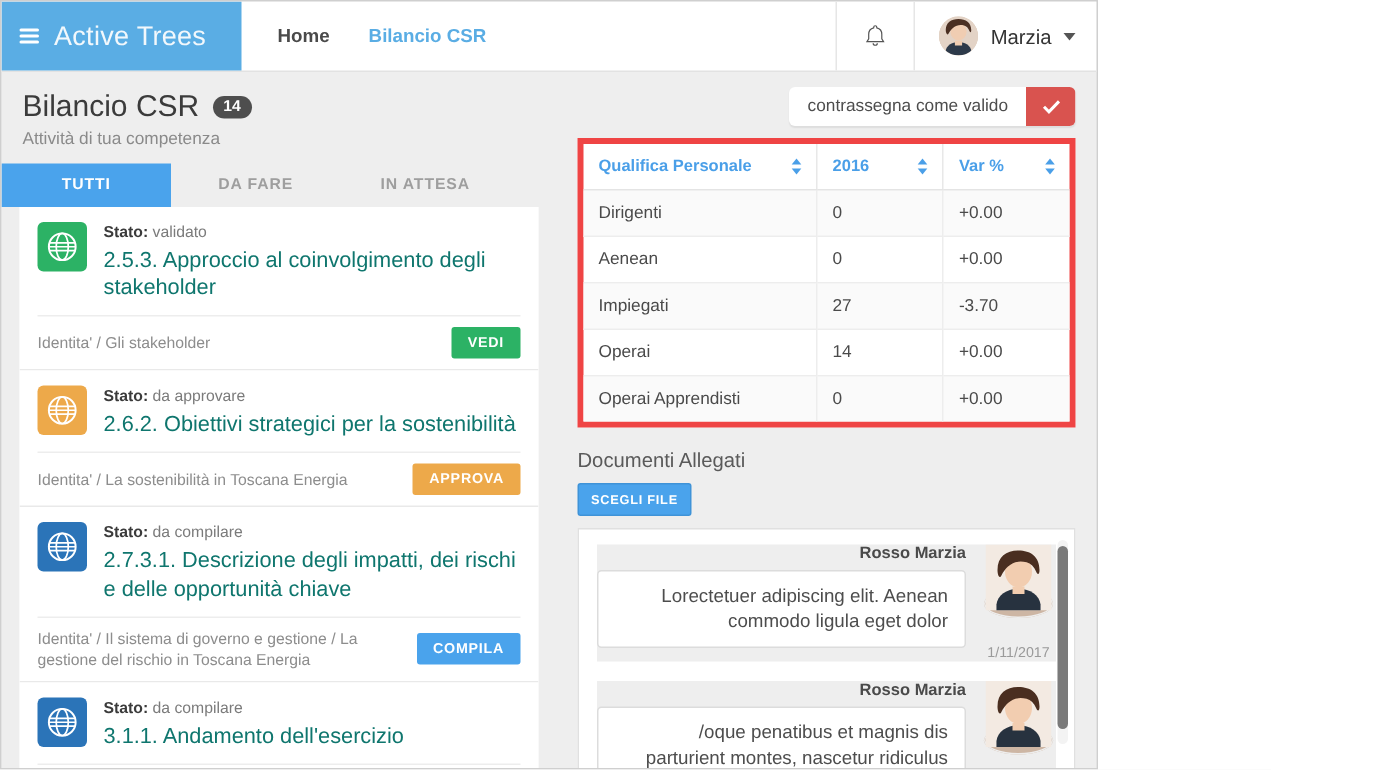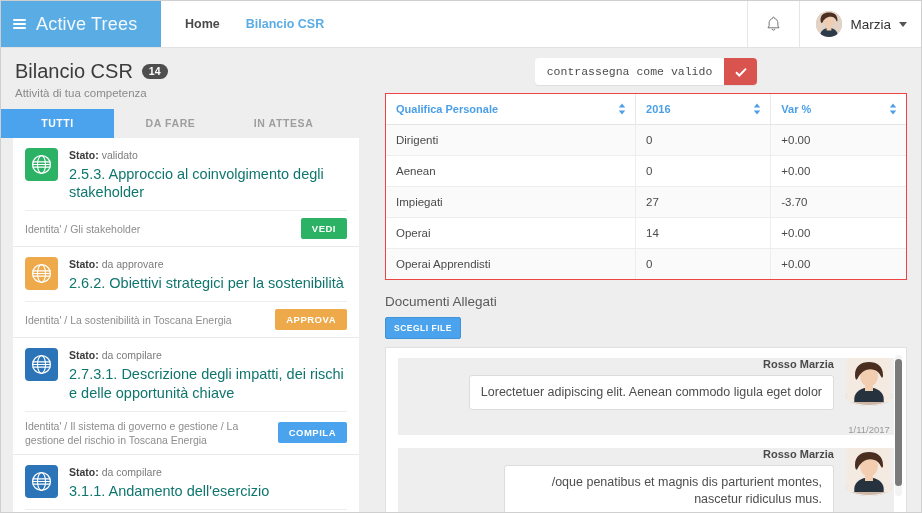--- a/index.html
+++ b/index.html
@@ -3,21 +3,21 @@
 <meta charset="utf-8">
 <style>
   * { box-sizing: border-box; margin: 0; padding: 0; }
   html, body {
     width: 922px; height: 513px;
     font-family: "Liberation Sans", sans-serif;
     background: #ffffff;
     overflow: hidden;
   }
   .app {
-    width: 922px; height: 513px;
+    width: 732px; height: 513px;
     position: relative;
     border: 1px solid #cfcfcf;
     background: #eeeeee;
     overflow: hidden;
   }
 
   
   .navbar {
     height: 47px;
     background: #ffffff;
@@ -107,33 +107,33 @@
     gap: 10px; border-top: 1px solid #ededed; margin-top: 9px;
     padding: 7px 0 7px 0; min-height: 34px;
   }
   .breadcrumb-txt { font-size: 10.5px; color: #8d8d8d; line-height: 1.35; }
   .act-btn {
     font-size: 9.5px; font-weight: bold; letter-spacing: .5px; color: #fff;
     padding: 5px 11px; border: none; border-radius: 2px; cursor: pointer; flex: none;
   }
 
   
-  .valid-bar { padding: 10px 14px 8px; display: flex; justify-content: center; font-family: Liberation Mono, monospace; }
+  .valid-bar { padding: 10px 14px 8px; display: flex; justify-content: flex-end; }
   .valid-group {
     display: flex; align-items: stretch; background: #fff;
     border-radius: 4px; overflow: hidden; box-shadow: 0 1px 1px rgba(0,0,0,.07);
   }
   .valid-label { font-size: 11.5px; color: #4d4d4d; padding: 7px 12px; display:flex; align-items:center; }
   .valid-check {
     background: #d9534f; color: #fff; width: 33px;
     display: flex; align-items: center; justify-content: center;
     border: none; cursor: pointer; font-size: 13px;
   }
 
-  .table-card { margin: 0 14px; background: #fff; border: 1px solid #ef4444; }
+  .table-card { margin: 0 14px; background: #fff; border: 4px solid #ef4444; }
   table { width: 100%; border-collapse: collapse; table-layout: fixed; }
   th {
     text-align: left; font-size: 11px; color: #4a9fe8; font-weight: bold;
     padding: 9px 10px; border-bottom: 1px solid #e4e4e4;
     border-right: 1px solid #e8e8e8; position: relative;
   }
   th:last-child { border-right: none; }
   .sort-ico { position: absolute; right: 9px; top: 50%; transform: translateY(-50%); }
   td {
     font-size: 11.5px; color: #4a4a4a; padding: 9px 10px;

